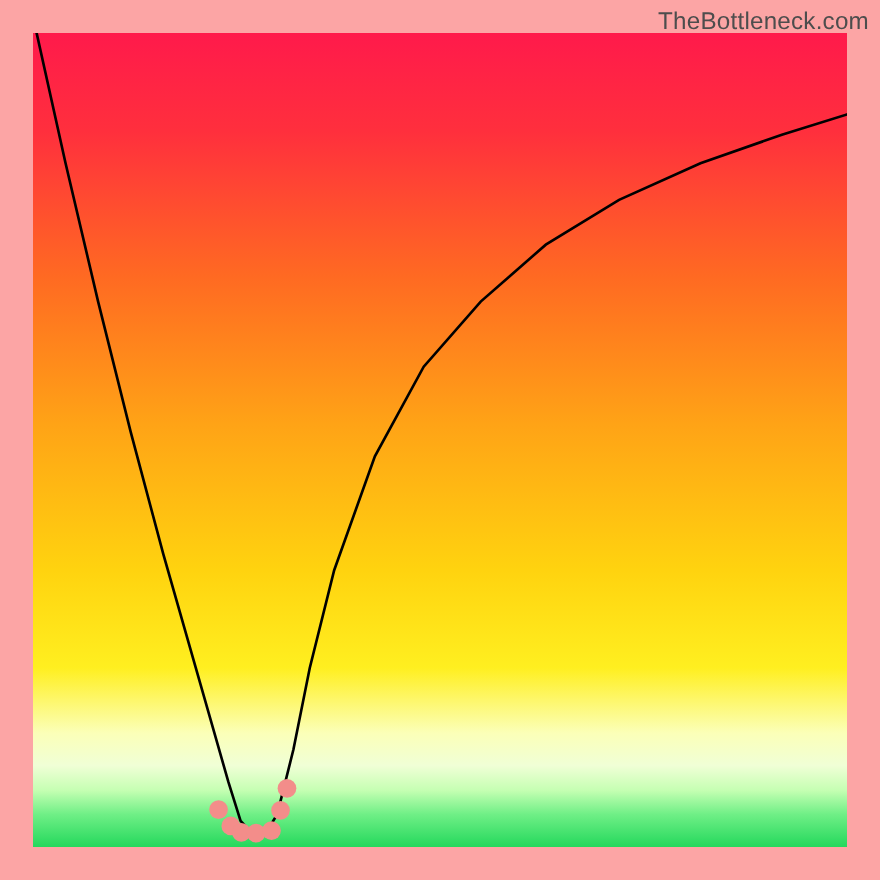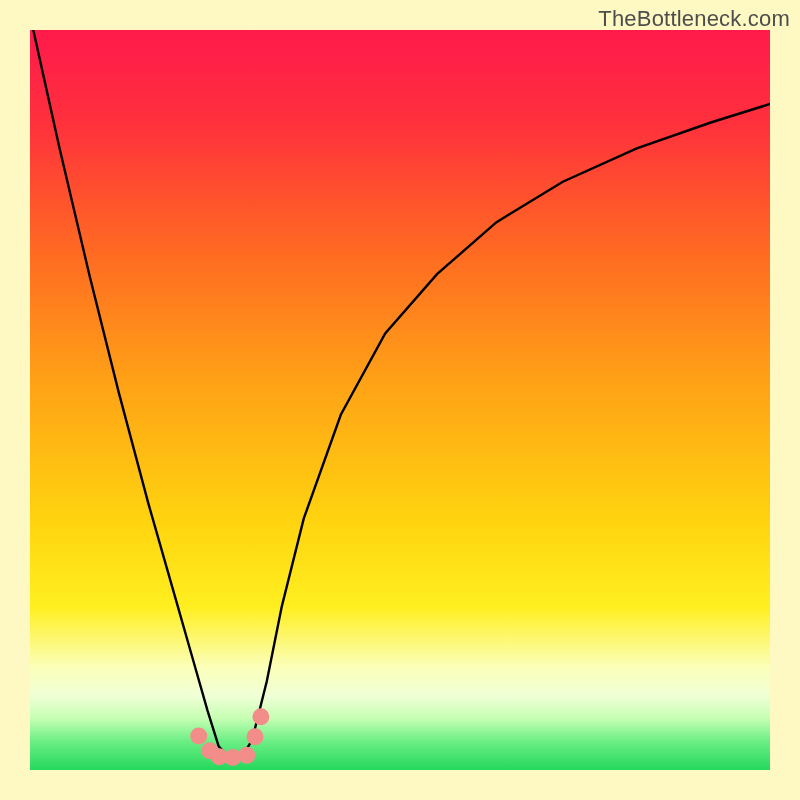--- a/index.html
+++ b/index.html
@@ -7,21 +7,21 @@
     padding: 0;
     width: 800px;
     height: 800px;
     background: #000;
     overflow: hidden;
     font-family: Arial, Helvetica, sans-serif;
   }
   .frame {
     position: absolute;
     inset: 0;
-    background: #fef9c3;
+    background: #fca5a5;
   }
   .plot {
     position: absolute;
     left: 30px;
     top: 30px;
     width: 740px;
     height: 740px;
     overflow: hidden;
   }
   .gradient {

